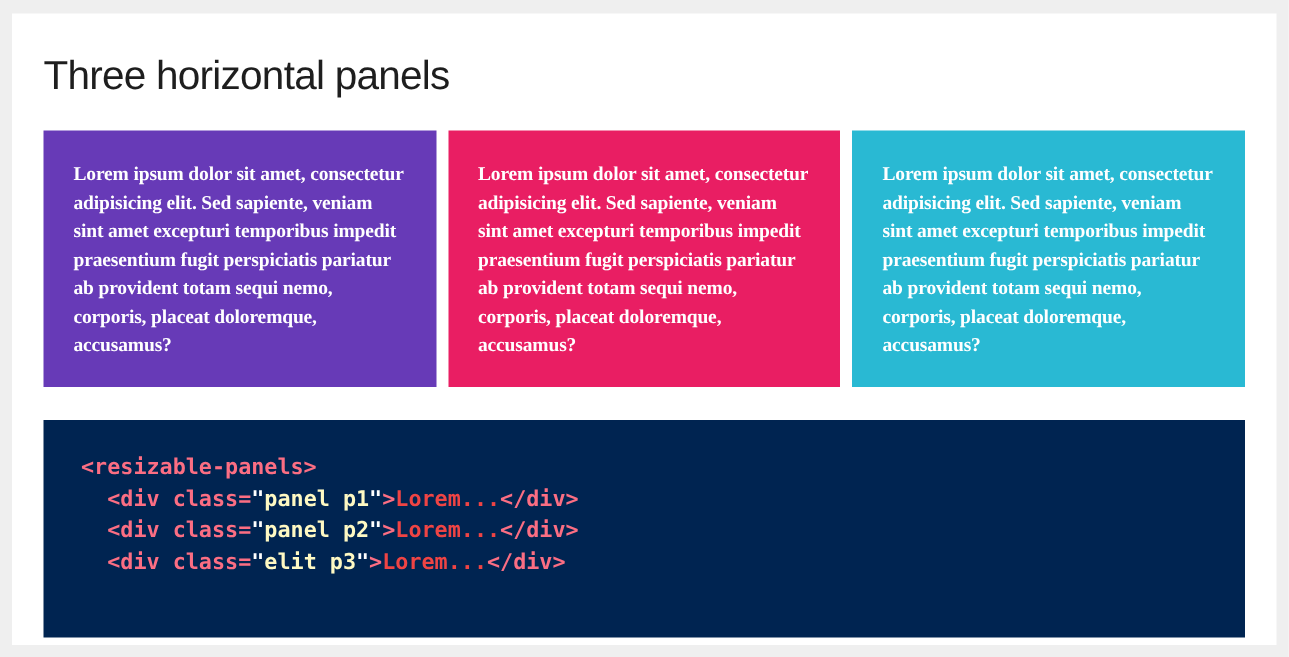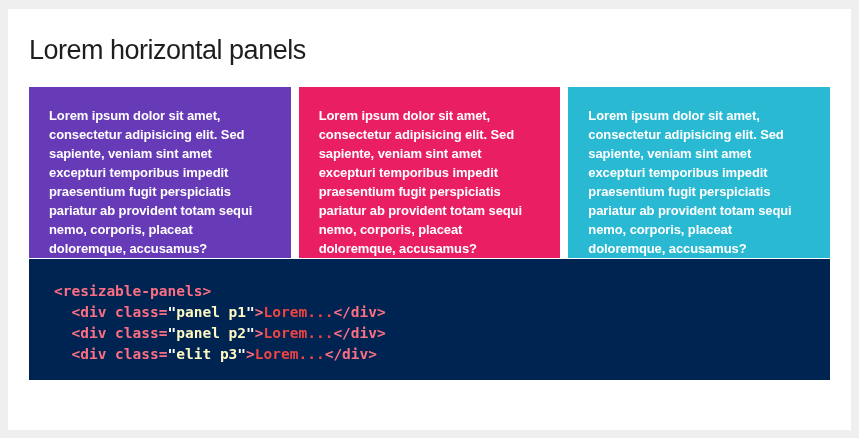--- a/index.html
+++ b/index.html
@@ -27,33 +27,34 @@
     display: flex;
     gap: 8px;
     margin-top: 20px;
     height: 171px;
   }
   .panel {
     flex: 1 1 0;
     padding: 19px 20px;
     color: #ffffff;
     overflow: hidden;
+    font-family: Liberation Serif, serif;
   }
   .panel-text {
     font-size: 13px;
     font-weight: 700;
     line-height: 19px;
     letter-spacing: -0.1px;
   }
   .panel.p1 { background: #673ab7; }
   .panel.p2 { background: #e91e63; }
   .panel.p3 { background: #29b9d3; }
   .code-block {
-    margin-top: 1px;
-    height: 121px;
+    margin-top: 22px;
+    height: 145px;
     background: #002451;
     padding: 22px 24px 18px 25px;
     font-family: "DejaVu Sans Mono", "Liberation Mono", monospace;
     font-size: 14.5px;
     font-weight: 700;
     color: #ffffff;
     overflow: hidden;
   }
   .code-line {
     white-space: pre;
@@ -63,21 +64,21 @@
   .tk-tag   { color: #fb6e83; }
   .tk-attr  { color: #fef9c3; }
   .tk-quote { color: #ffffff; }
   .tk-text  { color: #ef4444; }
 </style>
 </head>
 <body>
 
 <div class="card">
 
-  <h1 class="page-title">Lorem horizontal panels</h1>
+  <h1 class="page-title">Three horizontal panels</h1>
 
   <div class="panels">
     <div class="panel p1" style="background-color: rgb(103, 58, 183);">
       <p class="panel-text">Lorem ipsum dolor sit amet, consectetur adipisicing elit. Sed sapiente, veniam sint amet excepturi temporibus impedit praesentium fugit perspiciatis pariatur ab provident totam sequi nemo, corporis, placeat doloremque, accusamus?</p>
     </div>
     <div class="panel p2" style="background-color: rgb(233, 30, 99);">
       <p class="panel-text">Lorem ipsum dolor sit amet, consectetur adipisicing elit. Sed sapiente, veniam sint amet excepturi temporibus impedit praesentium fugit perspiciatis pariatur ab provident totam sequi nemo, corporis, placeat doloremque, accusamus?</p>
     </div>
     <div class="panel p3" style="background-color: rgb(41, 185, 211);">
       <p class="panel-text">Lorem ipsum dolor sit amet, consectetur adipisicing elit. Sed sapiente, veniam sint amet excepturi temporibus impedit praesentium fugit perspiciatis pariatur ab provident totam sequi nemo, corporis, placeat doloremque, accusamus?</p>

